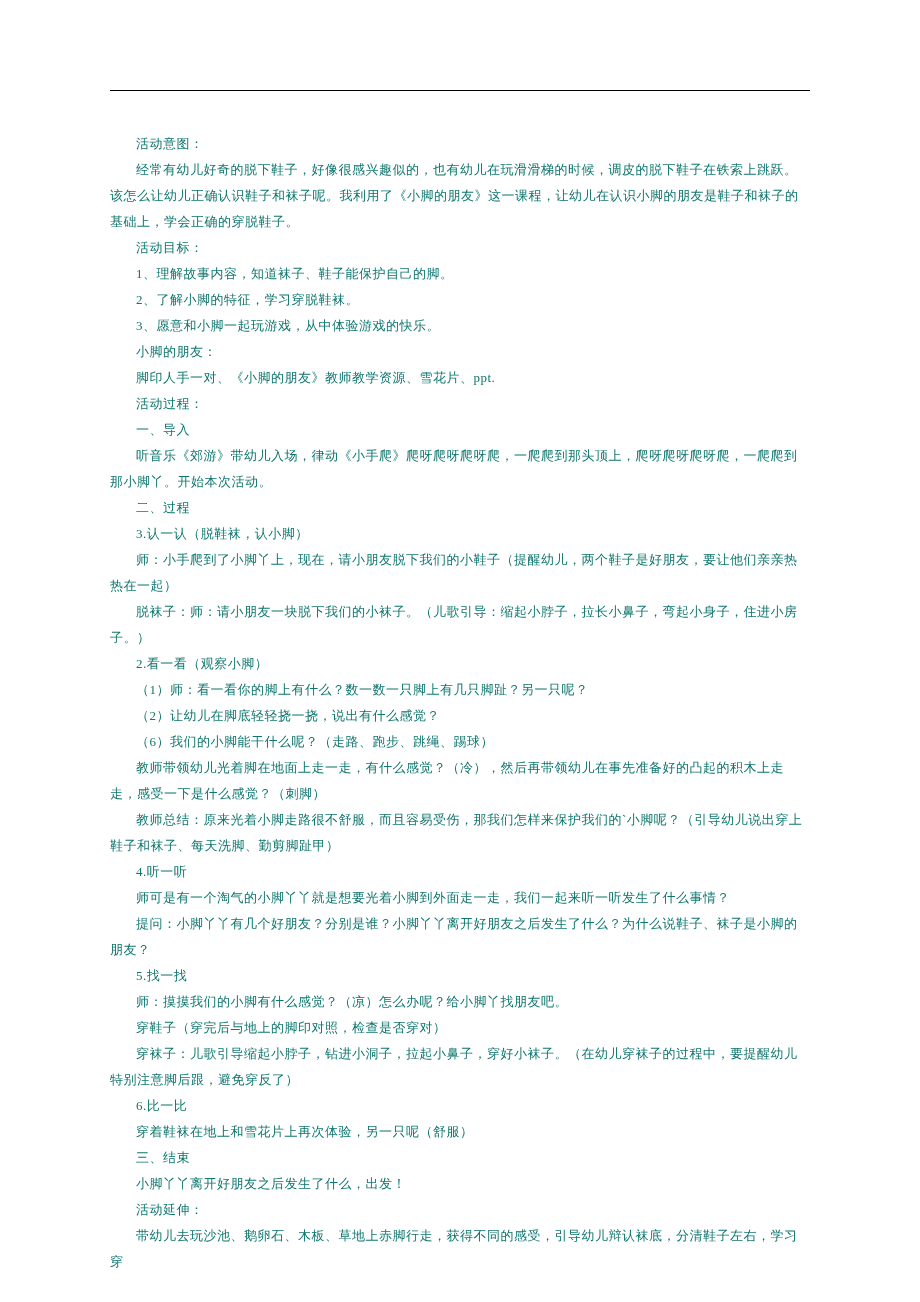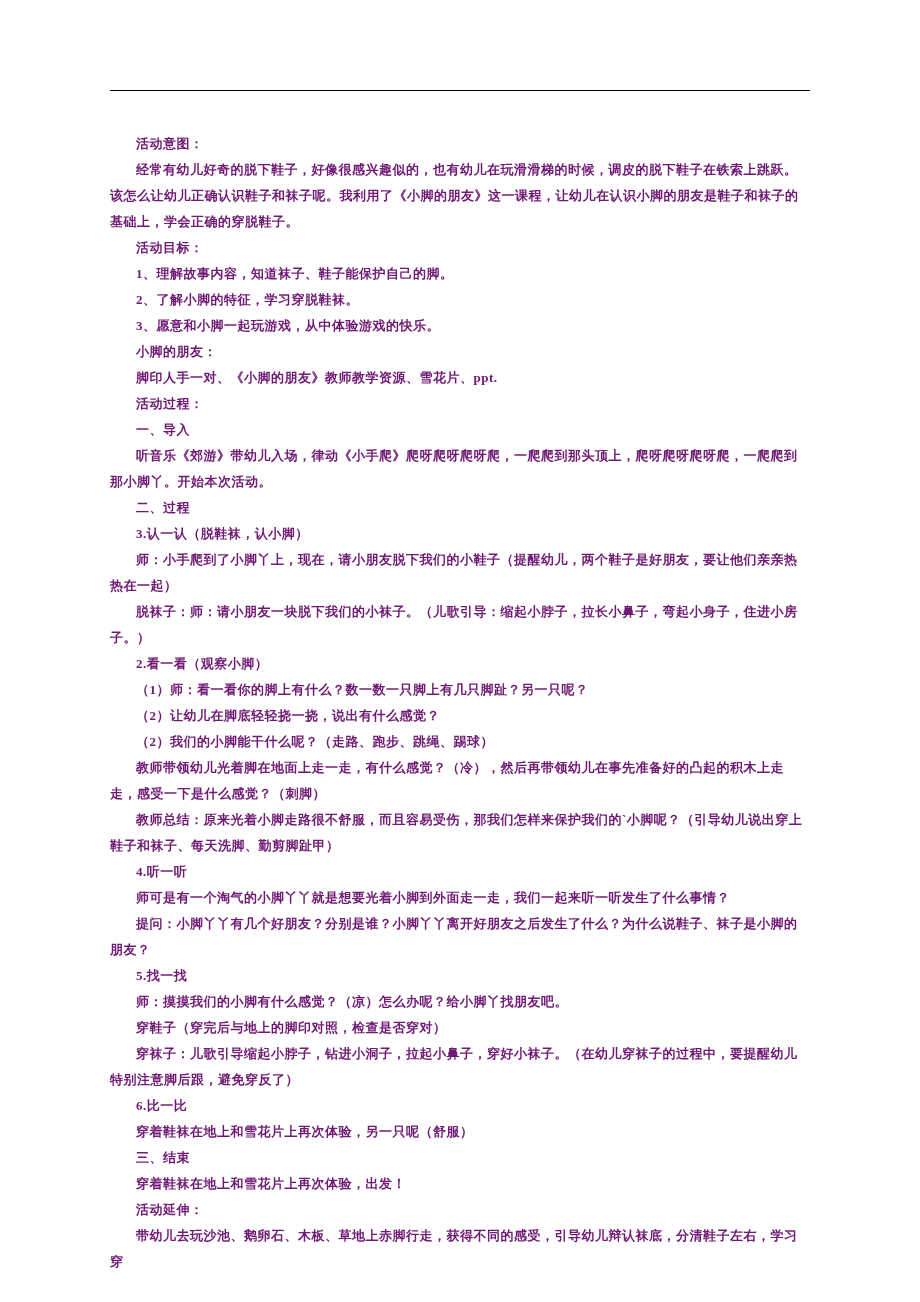--- a/index.html
+++ b/index.html
@@ -15,23 +15,22 @@
     padding: 90px 110px 60px 110px;
     position: relative;
   }
   .rule {
     border-top: 1.5px solid #000;
     margin-bottom: 40px;
   }
   .line {
     font-size: 13px;
     line-height: 26px;
-    color: #701a75;
+    color: #0f766e;
     letter-spacing: 0.5px;
-    font-weight: bold;
   }
   .indent1 { text-indent: 2em; }
 </style>
 </head>
 <body>
 
 <div class="page">
   <div class="rule"></div>
   <div id="content">
       <div class="line indent1">活动意图：</div>
@@ -45,30 +44,30 @@
       <div class="line indent1">活动过程：</div>
       <div class="line indent1">一、导入</div>
       <div class="line indent1">听音乐《郊游》带幼儿入场，律动《小手爬》爬呀爬呀爬呀爬，一爬爬到那头顶上，爬呀爬呀爬呀爬，一爬爬到那小脚丫。开始本次活动。</div>
       <div class="line indent1">二、过程</div>
       <div class="line indent1">3.认一认（脱鞋袜，认小脚）</div>
       <div class="line indent1">师：小手爬到了小脚丫上，现在，请小朋友脱下我们的小鞋子（提醒幼儿，两个鞋子是好朋友，要让他们亲亲热热在一起）</div>
       <div class="line indent1">脱袜子：师：请小朋友一块脱下我们的小袜子。（儿歌引导：缩起小脖子，拉长小鼻子，弯起小身子，住进小房子。）</div>
       <div class="line indent1">2.看一看（观察小脚）</div>
       <div class="line indent1">（1）师：看一看你的脚上有什么？数一数一只脚上有几只脚趾？另一只呢？</div>
       <div class="line indent1">（2）让幼儿在脚底轻轻挠一挠，说出有什么感觉？</div>
-      <div class="line indent1">（2）我们的小脚能干什么呢？（走路、跑步、跳绳、踢球）</div>
+      <div class="line indent1">（6）我们的小脚能干什么呢？（走路、跑步、跳绳、踢球）</div>
       <div class="line indent1">教师带领幼儿光着脚在地面上走一走，有什么感觉？（冷），然后再带领幼儿在事先准备好的凸起的积木上走走，感受一下是什么感觉？（刺脚）</div>
       <div class="line indent1">教师总结：原来光着小脚走路很不舒服，而且容易受伤，那我们怎样来保护我们的`小脚呢？（引导幼儿说出穿上鞋子和袜子、每天洗脚、勤剪脚趾甲）</div>
       <div class="line indent1">4.听一听</div>
       <div class="line indent1">师可是有一个淘气的小脚丫丫就是想要光着小脚到外面走一走，我们一起来听一听发生了什么事情？</div>
       <div class="line indent1">提问：小脚丫丫有几个好朋友？分别是谁？小脚丫丫离开好朋友之后发生了什么？为什么说鞋子、袜子是小脚的朋友？</div>
       <div class="line indent1">5.找一找</div>
       <div class="line indent1">师：摸摸我们的小脚有什么感觉？（凉）怎么办呢？给小脚丫找朋友吧。</div>
       <div class="line indent1">穿鞋子（穿完后与地上的脚印对照，检查是否穿对）</div>
       <div class="line indent1">穿袜子：儿歌引导缩起小脖子，钻进小洞子，拉起小鼻子，穿好小袜子。（在幼儿穿袜子的过程中，要提醒幼儿特别注意脚后跟，避免穿反了）</div>
       <div class="line indent1">6.比一比</div>
       <div class="line indent1">穿着鞋袜在地上和雪花片上再次体验，另一只呢（舒服）</div>
       <div class="line indent1">三、结束</div>
-      <div class="line indent1">穿着鞋袜在地上和雪花片上再次体验，出发！</div>
+      <div class="line indent1">小脚丫丫离开好朋友之后发生了什么，出发！</div>
       <div class="line indent1">活动延伸：</div>
       <div class="line indent1">带幼儿去玩沙池、鹅卵石、木板、草地上赤脚行走，获得不同的感受，引导幼儿辩认袜底，分清鞋子左右，学习穿</div>
     </div>
 </div>
 
 </body></html>

